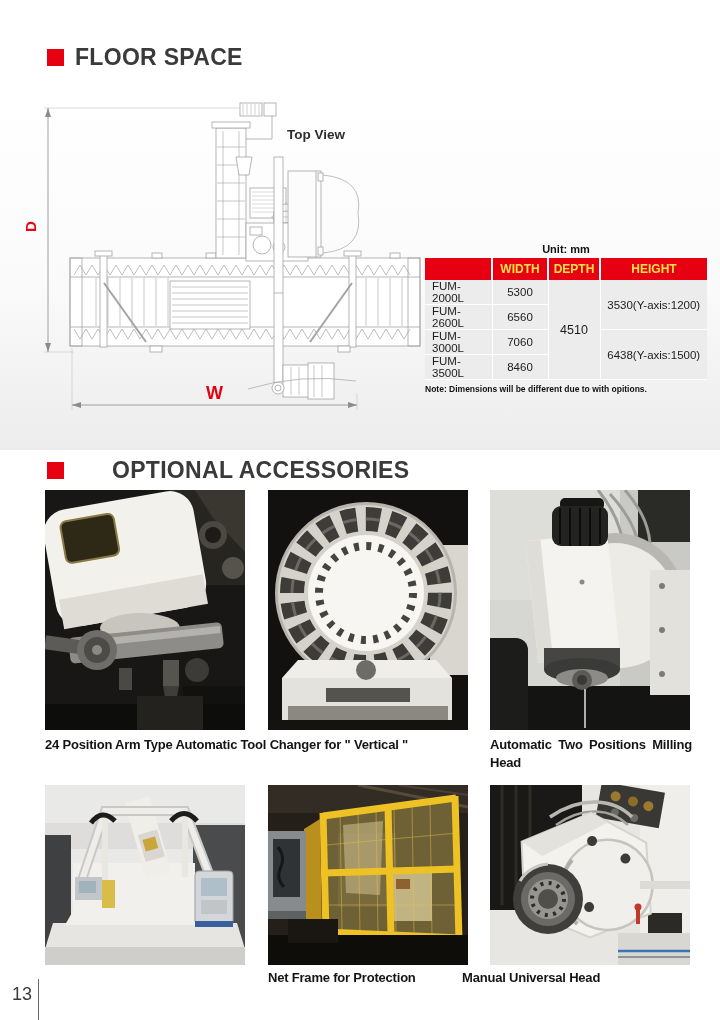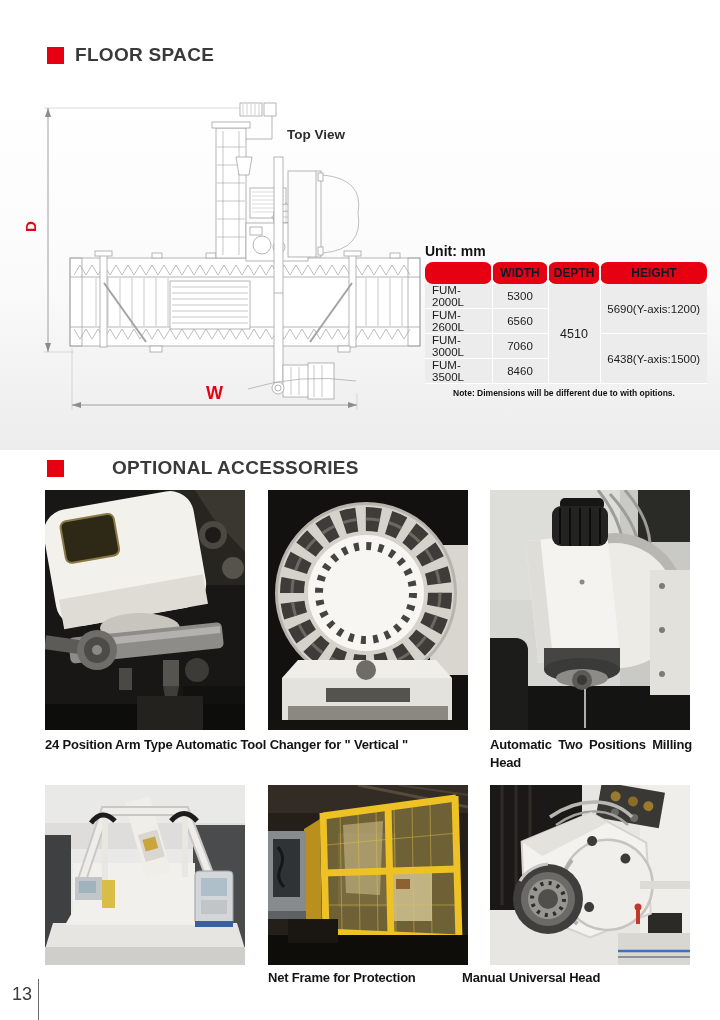--- a/index.html
+++ b/index.html
@@ -4,44 +4,44 @@
 <style>
   html,body{margin:0;padding:0;background:#fff;}
   .page{
     position:relative;width:720px;height:1020px;margin:0 auto;
     background:#ffffff;overflow:hidden;
     font-family:"Liberation Sans",sans-serif;color:#222;
   }
   
   .sec-head{position:absolute;left:47px;display:flex;align-items:center;gap:11px;}
   .sec-head .sq{width:17px;height:17px;background:#e60012;flex:0 0 auto;}
-  .sec-head .txt{font-size:19px;font-weight:bold;color:#3a3a3a;letter-spacing:.3px;}
+  .sec-head .txt{font-size:23px;font-weight:bold;color:#3a3a3a;letter-spacing:.3px;}
   .head-floor{top:44px;}
   .head-acc{top:457px;gap:48px;}
 
   
   .draw-panel{position:absolute;left:0;top:95px;width:720px;height:355px;
     background:linear-gradient(180deg,#ffffff 0%,#fafafa 55%,#ececec 100%);}
   .drawing{position:absolute;left:0;top:95px;width:430px;height:360px;}
 
   
   .spec{position:absolute;left:425px;top:243px;width:282px;}
-  .unit{font-size:14px;font-weight:bold;color:#111;text-align:left;margin-bottom:3px;}
+  .unit{font-size:11px;font-weight:bold;color:#111;text-align:center;margin-bottom:3px;}
   table.dims{border-collapse:collapse;width:282px;table-layout:fixed;}
-  table.dims th{background:#e60012;color:#0f172a;font-size:12px;font-weight:bold;
-    height:22px;padding:0;text-align:center;border-left:2px solid #fff;border-radius:8px;}
+  table.dims th{background:#e60012;color:#fde047;font-size:12px;font-weight:bold;
+    height:22px;padding:0;text-align:center;border-left:2px solid #fff;}
   table.dims th:first-child{border-left:none;}
   table.dims td{background:#ececec;font-size:11.5px;font-weight:normal;color:#1c1c1c;
     height:16px;padding:0 0 0 0;text-align:center;
     border-bottom:1.5px solid #fff;border-left:1.5px solid #fff;}
   table.dims td.model{text-align:left;padding-left:7px;border-left:none;}
   table.dims td.depth{font-size:12.5px;}
   table.dims td.hgt{font-size:11.5px;}
   col.c-model{width:67px;}col.c-width{width:56px;}col.c-depth{width:52px;}col.c-height{width:107px;}
-  .note{font-size:8.5px;font-weight:bold;color:#111;margin-top:4px;letter-spacing:0;margin-left:28px;}
+  .note{font-size:8.5px;font-weight:bold;color:#111;margin-top:4px;letter-spacing:0;}
 
   
   .photo{position:absolute;width:200px;display:block;}
   .p1{left:45px;top:490px;height:240px;}
   .p2{left:268px;top:490px;height:240px;}
   .p3{left:490px;top:490px;height:240px;}
   .p4{left:45px;top:785px;height:180px;}
   .p5{left:268px;top:785px;height:180px;}
   .p6{left:490px;top:785px;height:180px;}
   .cap{position:absolute;font-size:13px;font-weight:bold;color:#141414;letter-spacing:-.2px;line-height:1.35;}
@@ -214,21 +214,21 @@
           <th>WIDTH</th>
           <th>DEPTH</th>
           <th>HEIGHT</th>
         </tr>
       </thead>
       <tbody>
         <tr>
           <td class="model">FUM-2000L</td>
           <td>5300</td>
           <td class="depth" rowspan="4">4510</td>
-          <td class="hgt" rowspan="2">5690(Y-axis:1200)</td>
+          <td class="hgt" rowspan="2">3530(Y-axis:1200)</td>
         </tr>
         <tr>
           <td class="model">FUM-2600L</td>
           <td>6560</td>
         </tr>
         <tr>
           <td class="model">FUM-3000L</td>
           <td>7060</td>
           <td class="hgt" rowspan="2">6438(Y-axis:1500)</td>
         </tr>

